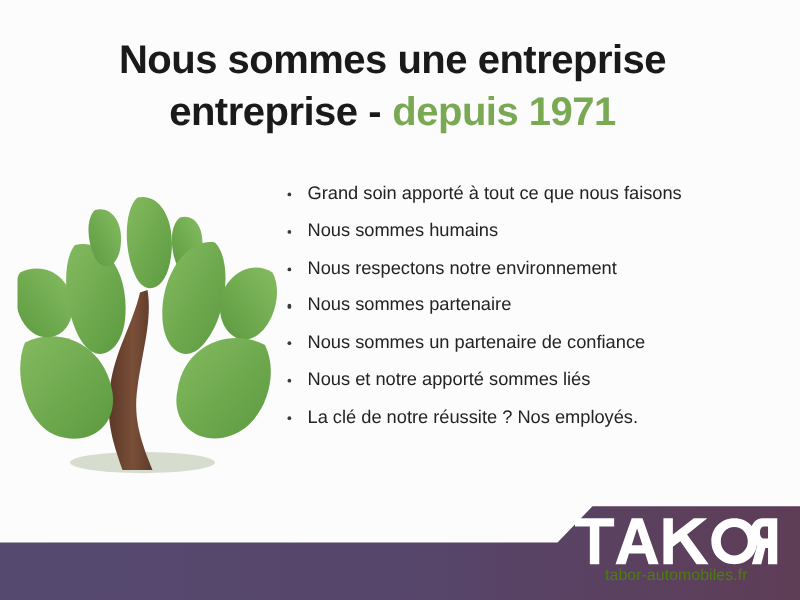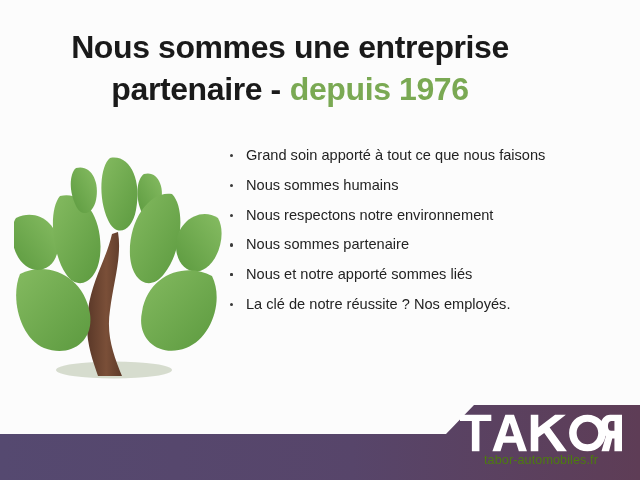--- a/index.html
+++ b/index.html
@@ -28,20 +28,21 @@
     left: 0;
     top: 26px;
     width: 580px;
     text-align: center;
     font-size: 32px;
     font-weight: bold;
     line-height: 1.32;
     letter-spacing: -0.4px;
     color: #1a1a1a;
     font-family: "Liberation Sans", sans-serif;
+    padding-left: 24px;
   }
   .heading .line2 {
     display: block;
   }
   .heading .accent {
     color: #7aa953;
   }
   .heading .gap {
     display: inline-block;
     width: 9px;
@@ -135,21 +136,21 @@
   }
 </style>
 </head>
 <body>
 
 <div id="slide">
 
   <div class="heading">
     <span class="line1">Nous sommes une entreprise</span>
     <span class="line2">
-      <span>partenaire -</span><span class="gap"></span><span class="accent">depuis 1976</span>
+      <span>entreprise -</span><span class="gap"></span><span class="accent">depuis 1971</span>
     </span>
   </div>
 
   <div class="tree-wrap">
     <svg viewBox="0 0 208 238" xmlns="http://www.w3.org/2000/svg" aria-hidden="true">
       <defs>
         <linearGradient id="lfA" x1="0" y1="0" x2="1" y2="1">
           <stop offset="0%" stop-color="#84ba60"></stop>
           <stop offset="100%" stop-color="#5c9a3f"></stop>
         </linearGradient>
@@ -186,21 +187,21 @@
 
       <path d="M198 124 C 210 148, 198 186, 172 196 C 146 206, 122 188, 128 160 C 134 122, 172 110, 198 124 Z" fill="url(#lfA)"></path>
     </svg>
   </div>
 
   <ul class="bullets">
     <li><span class="dot"></span><span>Grand soin apporté à tout ce que nous faisons</span></li>
     <li><span class="dot"></span><span>Nous sommes humains</span></li>
     <li><span class="dot"></span><span>Nous respectons notre environnement</span></li>
     <li><span class="dot"></span><span>Nous sommes partenaire</span></li>
-    <li><span class="dot"></span></li>
+    <li><span class="dot"></span><span>Nous sommes un partenaire de confiance</span></li>
     <li><span class="dot"></span><span>Nous et notre apporté sommes liés</span></li>
     <li><span class="dot"></span><span>La clé de notre réussite ? Nos employés.</span></li>
   </ul>
 
   <div class="footer">
     <svg viewBox="0 0 640 82" preserveAspectRatio="none" xmlns="http://www.w3.org/2000/svg" aria-hidden="true">
       <defs>
         <linearGradient id="bandGrad" x1="0" y1="0" x2="1" y2="0">
           <stop offset="0%" stop-color="#554970"></stop>
           <stop offset="55%" stop-color="#57456a"></stop>

